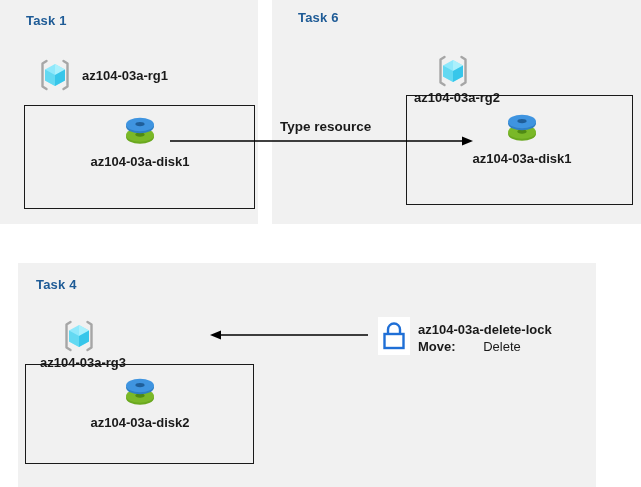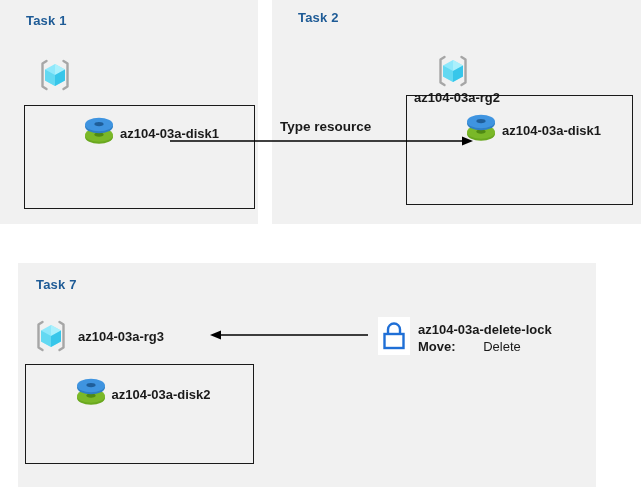--- a/index.html
+++ b/index.html
@@ -59,21 +59,21 @@
 
   
   .rg-row {
     position: absolute;
     display: flex;
     align-items: center;
     white-space: nowrap;
   }
   #rg-row-1 { left: 36px;  top: 56px; }
   #rg-row-2 { left: 406px; top: 52px; flex-direction: column; }
-  #rg-row-3 { left: 32px;  top: 317px; }
+  #rg-row-3 { left: 32px;  top: 317px; flex-direction: column; }
 
   .rg-label {
     font-weight: bold;
     font-size: 13px;
     color: #1a1a1a;
     margin-left: 8px;
   }
 
   
   .rg-icon {
@@ -81,21 +81,21 @@
     width: 38px;
     height: 38px;
     flex: 0 0 38px;
   }
   .rg-icon svg { display: block; }
 
   
   .disk-node {
     position: absolute;
     display: flex;
-    flex-direction: row;
+    flex-direction: column;
     align-items: center;
     white-space: nowrap;
   }
   #disk-node-1 { left: 78px;  top: 113px; width: 124px; }
   #disk-node-2 { left: 460px; top: 110px; width: 124px; }
   #disk-node-3 { left: 78px;  top: 374px; width: 124px; justify-content: center; }
 
   .disk-icon { width: 42px; height: 38px; }
   .disk-icon svg { display: block; }
 
@@ -170,38 +170,39 @@
     <span class="rg-icon">
       <svg width="38" height="38" viewBox="0 0 38 38">
         <path d="M10.5 5 L6.5 7.5 L6.5 30.5 L10.5 33" fill="none" stroke="#a6a6a6" stroke-width="2.4" stroke-linecap="round" stroke-linejoin="round"></path>
         <path d="M27.5 5 L31.5 7.5 L31.5 30.5 L27.5 33" fill="none" stroke="#a6a6a6" stroke-width="2.4" stroke-linecap="round" stroke-linejoin="round"></path>
         <polygon points="19,8 29,13.5 29,24.5 19,30 9,24.5 9,13.5" fill="#8fe8fb"></polygon>
         <polygon points="19,8 29,13.5 19,19" fill="#aaf0fc"></polygon>
         <polygon points="19,19 29,13.5 29,24.5 19,30" fill="#37c6ea"></polygon>
         <polygon points="19,19 9,13.5 9,24.5 19,30" fill="#63d9f2"></polygon>
       </svg>
     </span>
+    <span class="rg-label">az104-03a-rg1</span>
   </div>
 
   <div class="disk-node" id="disk-node-1">
     <span class="disk-icon">
       <svg width="42" height="38" viewBox="0 0 42 38">
         <ellipse cx="21" cy="24" rx="14" ry="6.8" fill="#6aa81f"></ellipse>
         <ellipse cx="21" cy="22" rx="14" ry="6.8" fill="#7ab828"></ellipse>
         <ellipse cx="21" cy="21.6" rx="4.6" ry="2.1" fill="#4f8a14"></ellipse>
         <ellipse cx="21" cy="13.5" rx="14" ry="6.8" fill="#2f7fc4"></ellipse>
         <ellipse cx="21" cy="11.5" rx="14" ry="6.8" fill="#3f94e0"></ellipse>
         <ellipse cx="21" cy="11.1" rx="4.6" ry="2.1" fill="#1f5e99"></ellipse>
       </svg>
     </span>
     <span class="disk-label">az104-03a-disk1</span>
   </div>
 
   <div class="panel" id="panel-task2"></div>
-  <div class="panel-title" id="title-task2">Task 2</div>
+  <div class="panel-title" id="title-task2">Task 6</div>
 
   <div class="inner-box" id="box-task2"></div>
 
   <div class="rg-row" id="rg-row-2">
     <span class="rg-icon">
       <svg width="38" height="38" viewBox="0 0 38 38">
         <path d="M10.5 5 L6.5 7.5 L6.5 30.5 L10.5 33" fill="none" stroke="#a6a6a6" stroke-width="2.4" stroke-linecap="round" stroke-linejoin="round"></path>
         <path d="M27.5 5 L31.5 7.5 L31.5 30.5 L27.5 33" fill="none" stroke="#a6a6a6" stroke-width="2.4" stroke-linecap="round" stroke-linejoin="round"></path>
         <polygon points="19,8 29,13.5 29,24.5 19,30 9,24.5 9,13.5" fill="#8fe8fb"></polygon>
         <polygon points="19,8 29,13.5 19,19" fill="#aaf0fc"></polygon>
@@ -220,21 +221,21 @@
         <ellipse cx="21" cy="21.6" rx="4.6" ry="2.1" fill="#4f8a14"></ellipse>
         <ellipse cx="21" cy="13.5" rx="14" ry="6.8" fill="#2f7fc4"></ellipse>
         <ellipse cx="21" cy="11.5" rx="14" ry="6.8" fill="#3f94e0"></ellipse>
         <ellipse cx="21" cy="11.1" rx="4.6" ry="2.1" fill="#1f5e99"></ellipse>
       </svg>
     </span>
     <span class="disk-label">az104-03a-disk1</span>
   </div>
 
   <div class="panel" id="panel-task3"></div>
-  <div class="panel-title" id="title-task3">Task 7</div>
+  <div class="panel-title" id="title-task3">Task 4</div>
 
   <div class="inner-box" id="box-task3"></div>
 
   <div class="rg-row" id="rg-row-3">
     <span class="rg-icon">
       <svg width="38" height="38" viewBox="0 0 38 38">
         <path d="M10.5 5 L6.5 7.5 L6.5 30.5 L10.5 33" fill="none" stroke="#a6a6a6" stroke-width="2.4" stroke-linecap="round" stroke-linejoin="round"></path>
         <path d="M27.5 5 L31.5 7.5 L31.5 30.5 L27.5 33" fill="none" stroke="#a6a6a6" stroke-width="2.4" stroke-linecap="round" stroke-linejoin="round"></path>
         <polygon points="19,8 29,13.5 29,24.5 19,30 9,24.5 9,13.5" fill="#8fe8fb"></polygon>
         <polygon points="19,8 29,13.5 19,19" fill="#aaf0fc"></polygon>

